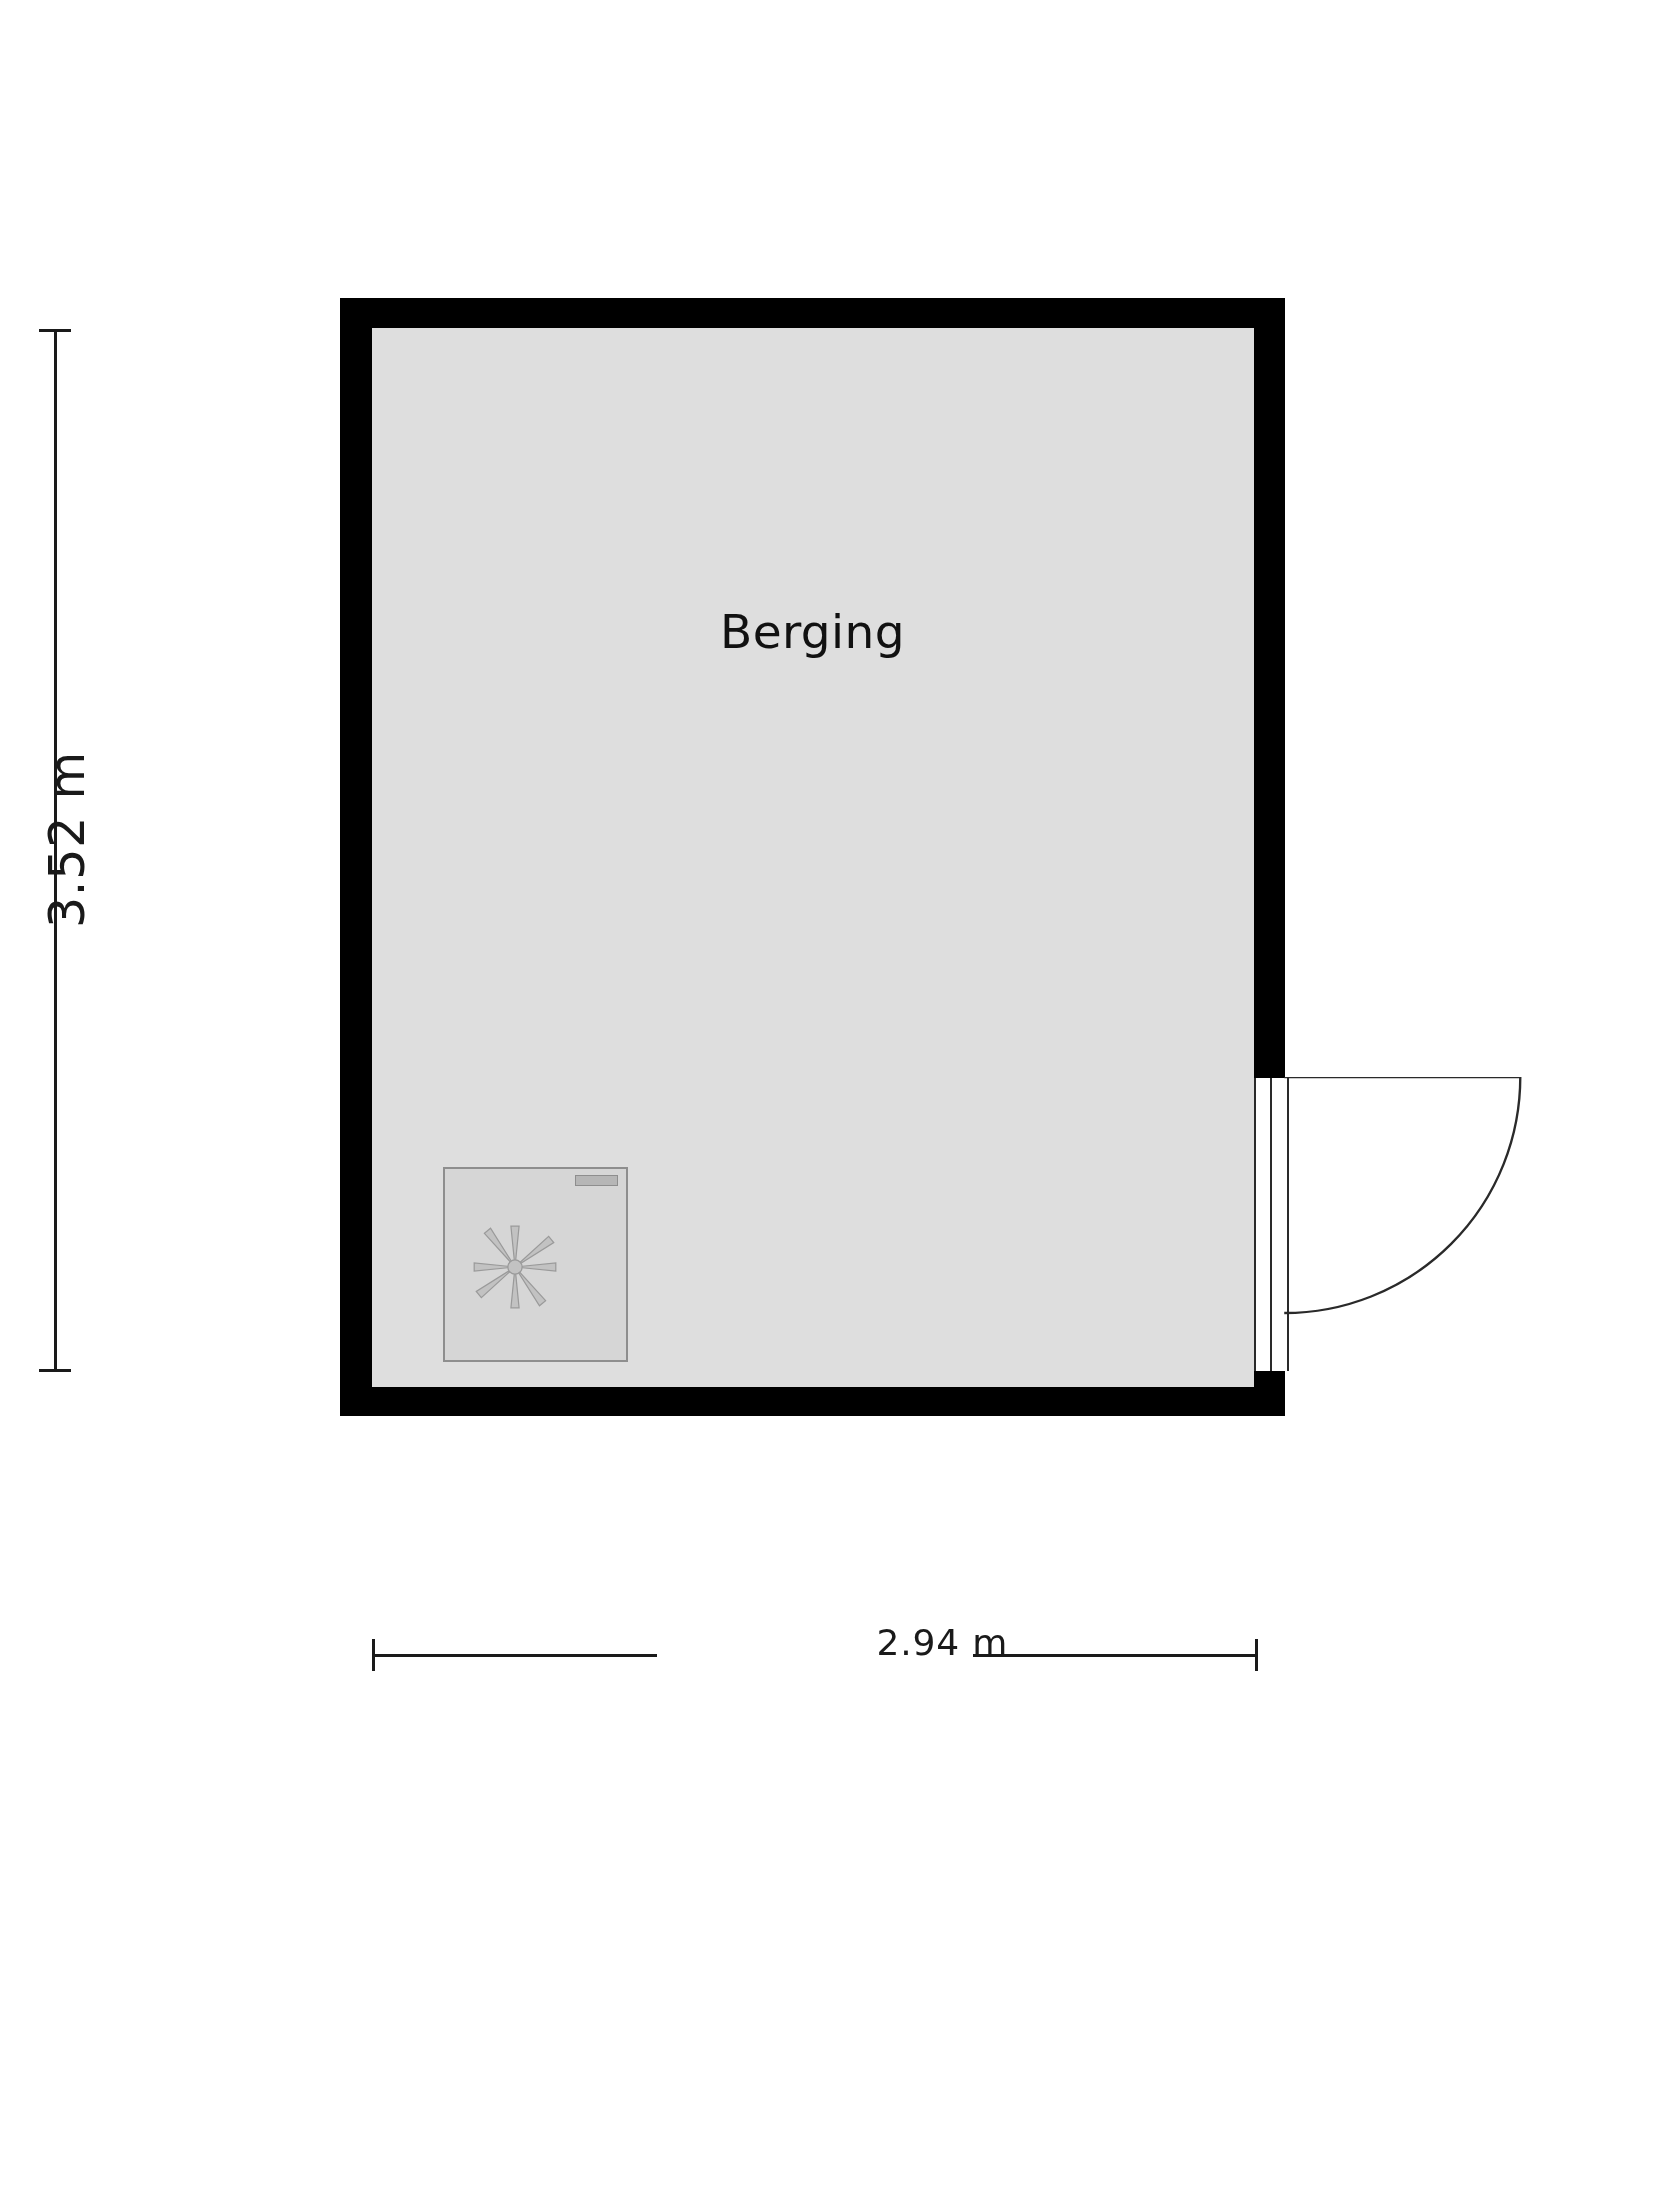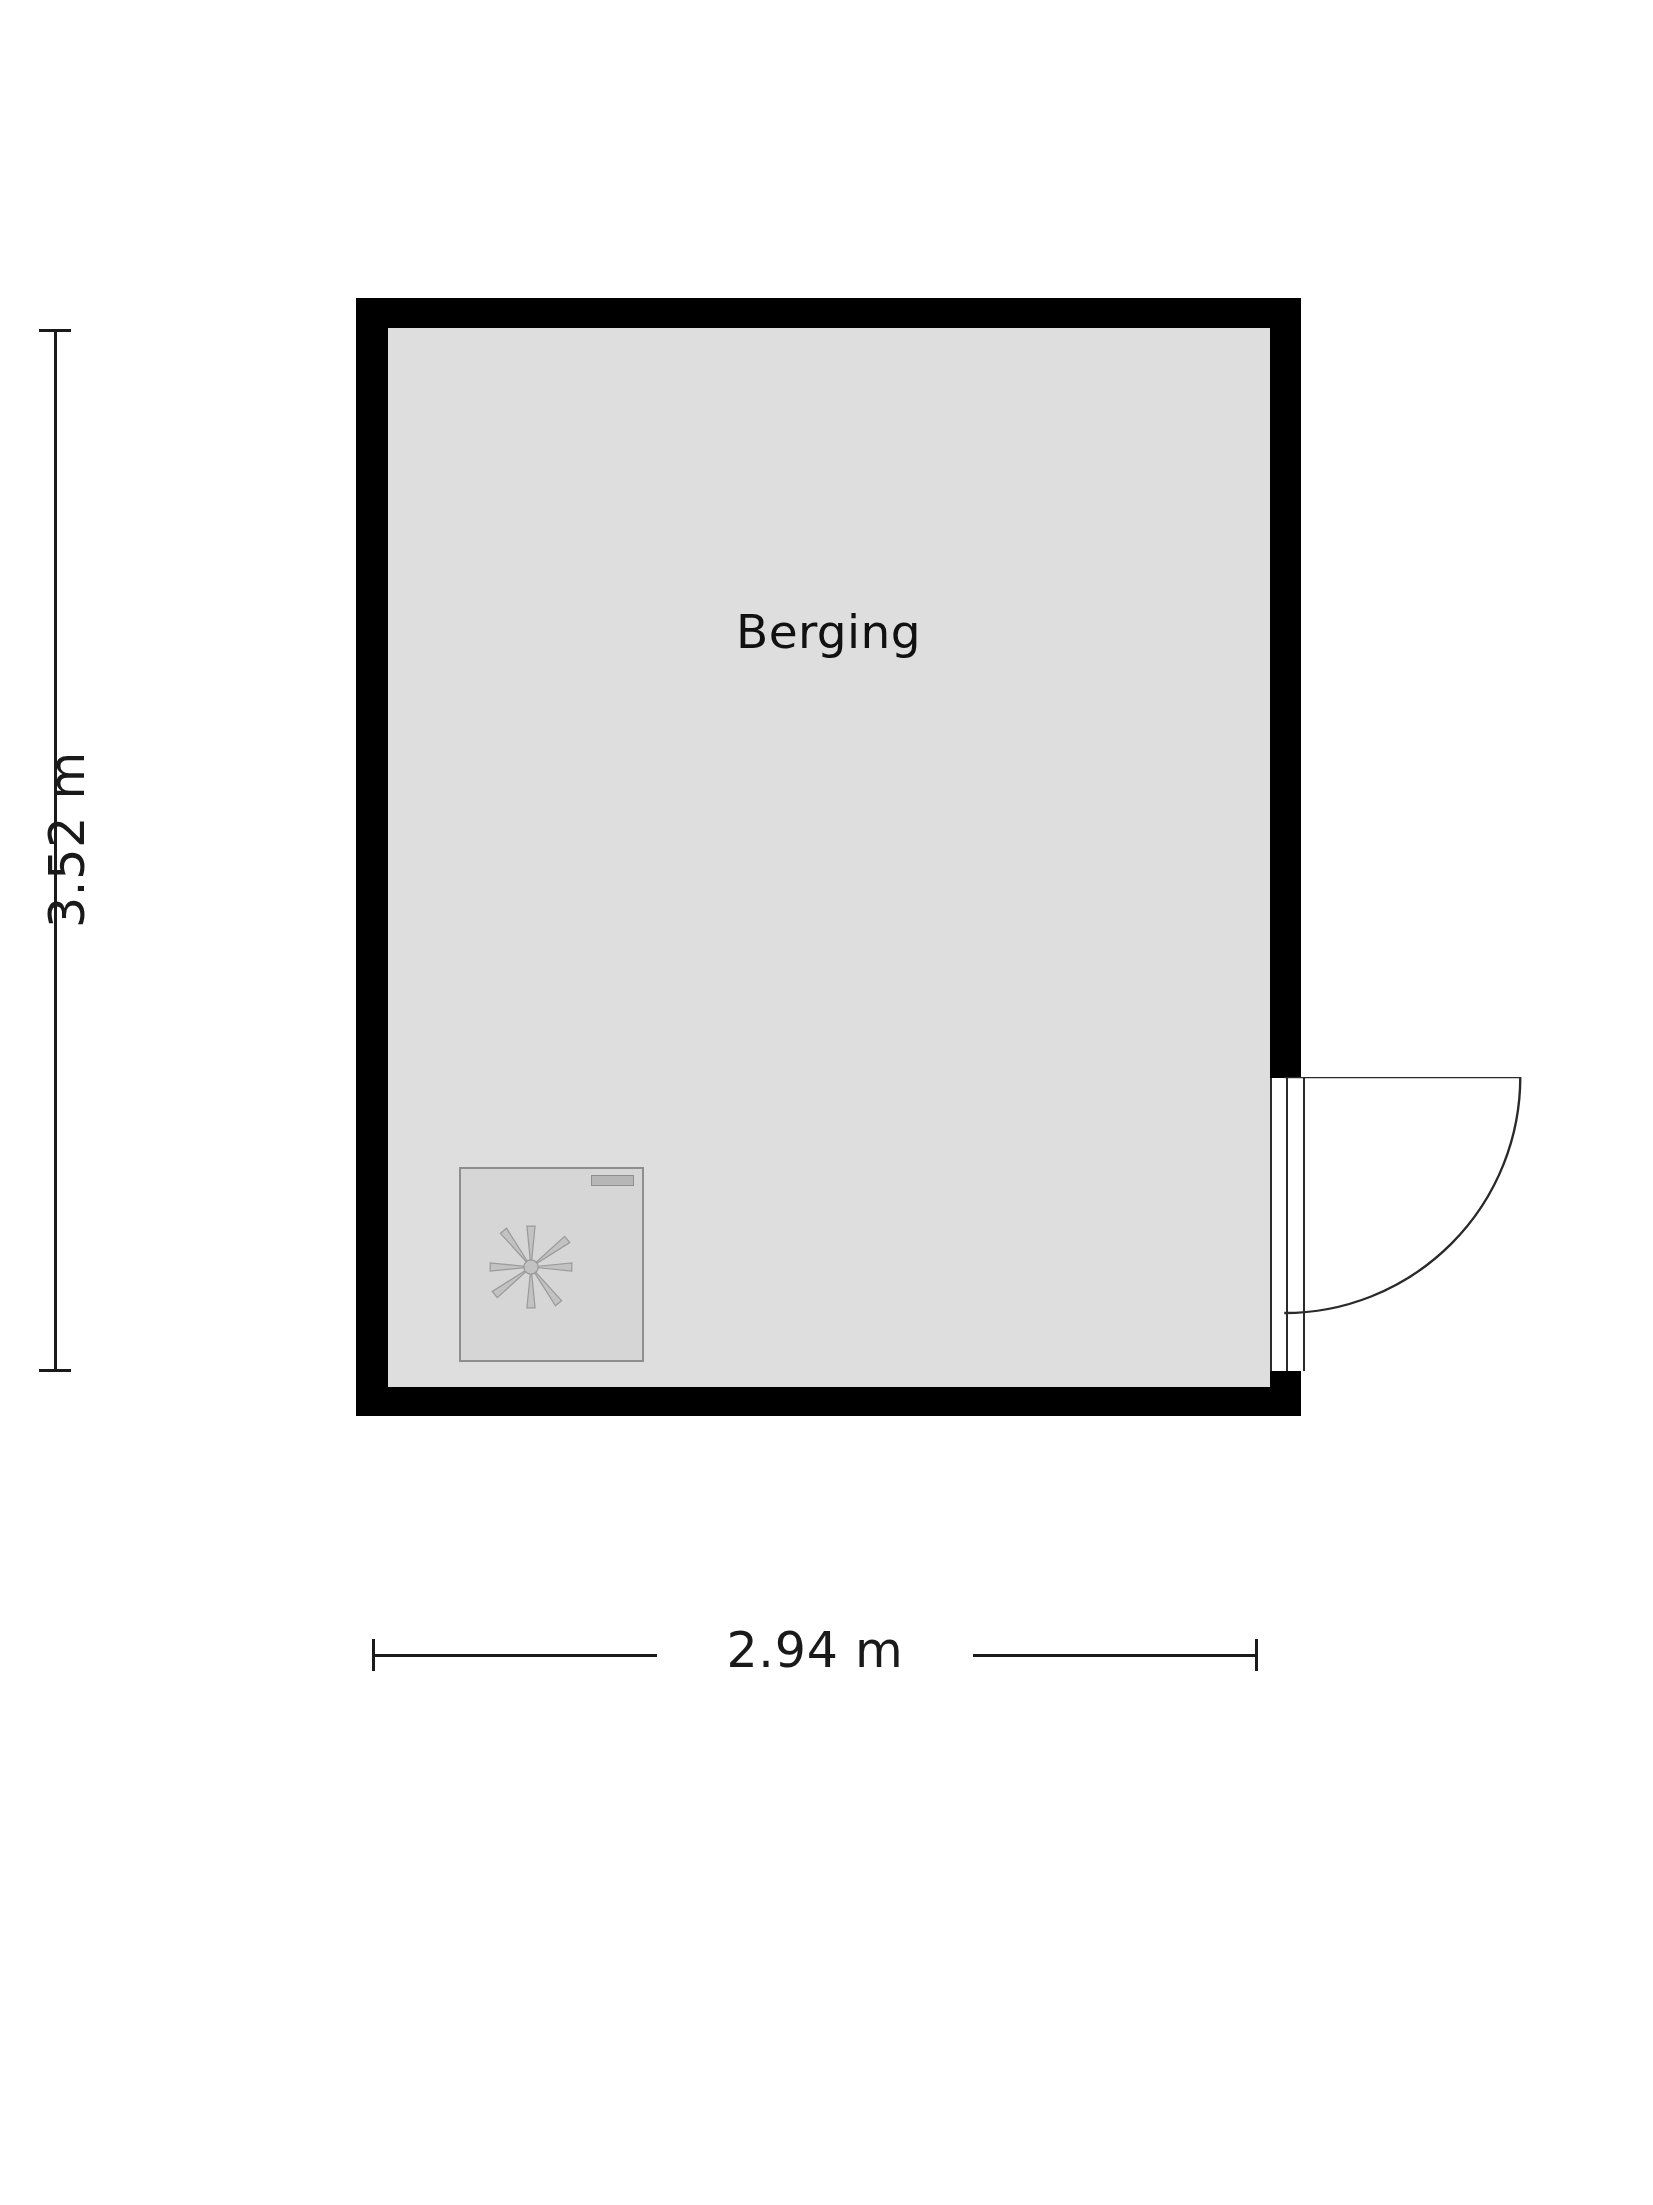--- a/index.html
+++ b/index.html
@@ -86,30 +86,30 @@
     height: 3.2px;
     background: #1a1a1a;
   }
   .dim-horz .seg-l { left: 3.2px; width: 284px; }
   .dim-horz .seg-r { left: 603px; width: 284px; }
   .dim-horz .label {
     position: absolute;
     left: 252px;
     top: 0px;
     width: 386px;
-    text-align: center;
-    font-size: 49px;
+    text-align: right;
+    font-size: 36px;
     letter-spacing: 0.8px;
     white-space: nowrap;
   }
 
   
   .room {
     position: absolute;
-    left: 356px;
+    left: 340px;
     top: 298px;
     width: 945px;
     height: 1118px;
     background: #000000;
     box-sizing: border-box;
   }
   .room-inner {
     position: absolute;
     left: 31.5px;
     top: 30px;

